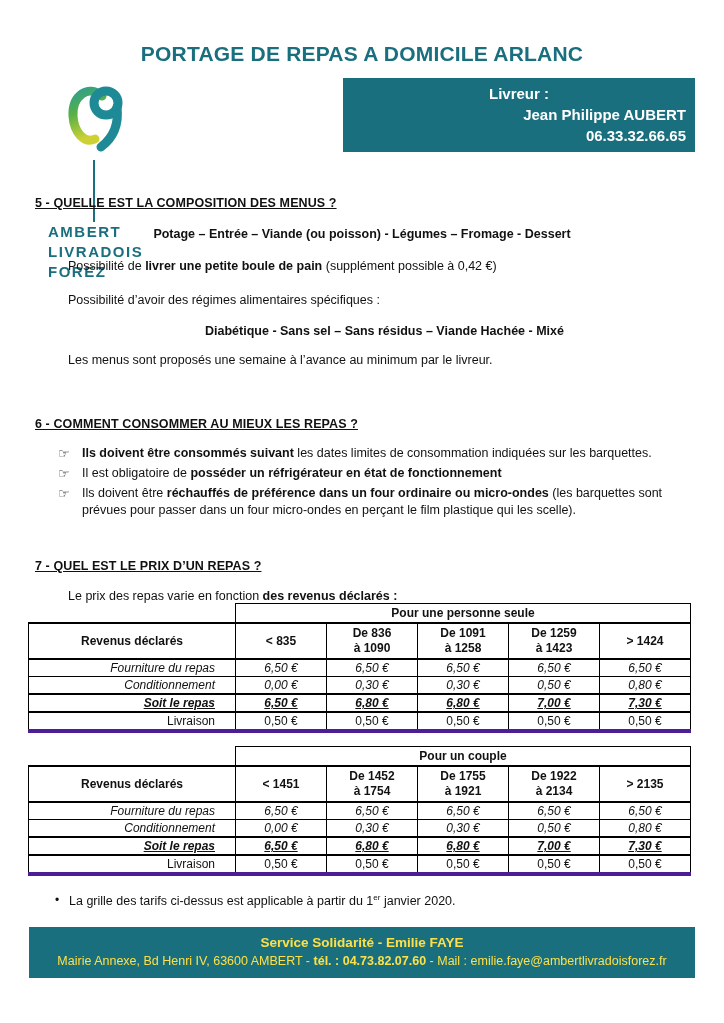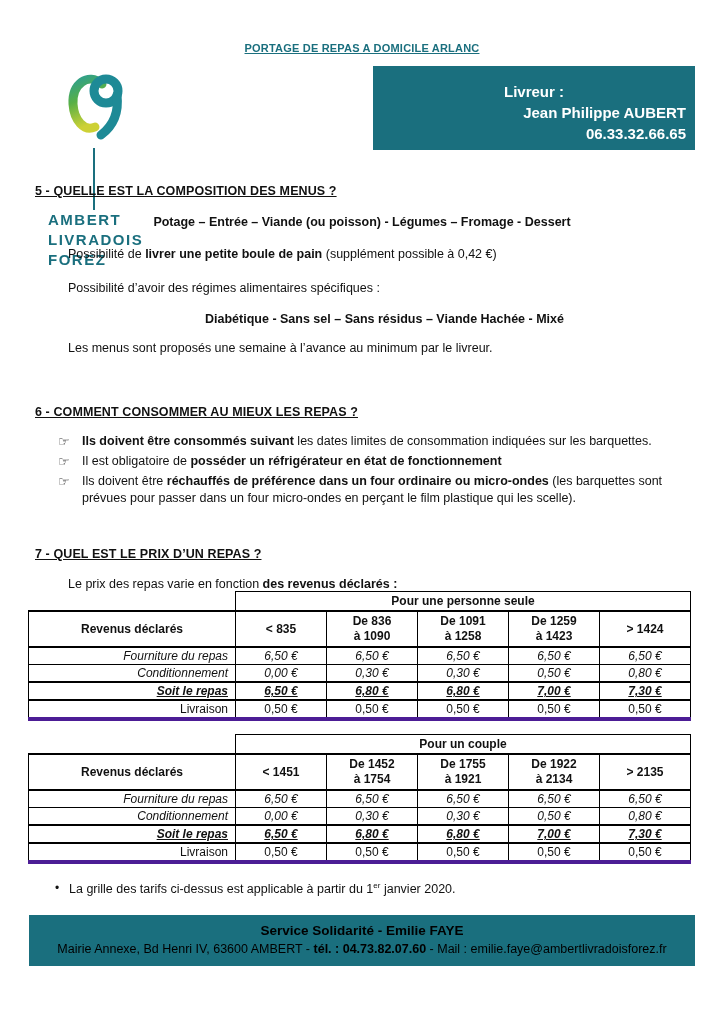--- a/index.html
+++ b/index.html
@@ -10,24 +10,23 @@
     height: 1023px;
     background: #ffffff;
     font-family: "Liberation Sans", sans-serif;
     color: #111111;
     overflow: hidden;
   }
   
   .doc-title {
     padding-top: 42px;
     text-align: center;
-    font-size: 11px;
+    font-size: 21px;
     font-weight: bold;
     color: #1a6f7e;
-    text-decoration: underline;
     letter-spacing: .2px;
   }
   
   .header-row {
     display: flex;
     justify-content: space-between;
     align-items: flex-start;
     margin: 12px 29px 0 48px;
     height: 84px;
   }
@@ -39,27 +38,27 @@
     margin: 0 12px 0 8px;
   }
   .logo-text {
     color: #1a6f7e;
     font-weight: bold;
     font-size: 15px;
     line-height: 20px;
     letter-spacing: 1.5px;
   }
   .delivery-box {
-    width: 322px;
+    width: 352px;
     background: #1a6f7e;
     color: #ffffff;
     font-weight: bold;
     font-size: 15px;
     line-height: 21px;
-    padding: 15px 9px 6px 9px;
+    padding: 5px 9px 6px 9px;
   }
   .delivery-box .c { text-align: center; }
   .delivery-box .r { text-align: right; }
   
   .sec-heading {
     margin-left: 35px;
     font-size: 12.5px;
     font-weight: bold;
     text-decoration: underline;
     letter-spacing: .1px;
@@ -118,41 +117,41 @@
   .price-table td.group { font-weight: bold; line-height: 16px; }
   .price-table tr.headrow td {
     border-top: 2px solid #000;
     border-bottom: 2px solid #000;
     font-weight: bold;
     white-space: pre-line;
     line-height: 15px;
     padding: 2px 4px;
     vertical-align: middle;
   }
-  .price-table td.rowlabel { text-align: right; padding-right: 7px; }
+  .price-table td.rowlabel { text-align: right; padding-right: 20px; }
   .price-table tr.headrow td.rowlabel { text-align: center; }
   .price-table tr.r-ital td { font-style: italic; }
   .price-table tr.r-soit td {
     font-style: italic; font-weight: bold;
     border-top: 2px solid #000; border-bottom: 2px solid #000; text-decoration: underline;
   }
   .price-table tr.r-last td { border-bottom: 4px solid #4c1d95; }
   
   .tariff-note {
     display: flex;
     margin: 17px 40px 0 55px;
     font-size: 12.5px;
   }
   .dot-marker { flex: 0 0 14px; font-size: 12px; }
   .tariff-note sup { font-size: 8px; }
   
   .footer-bar {
     margin: 19px 29px 0 29px;
     background: #1a6f7e;
-    color: #000000;
+    color: #fde047;
     text-align: center;
     padding: 6px 4px 8px 4px;
   }
   .footer-line1 { font-weight: bold; font-size: 13.5px; line-height: 19px; }
   .footer-line2 { font-size: 12.5px; line-height: 18px; }
 </style>
 </head>
 <body>
 
 <div class="page">

